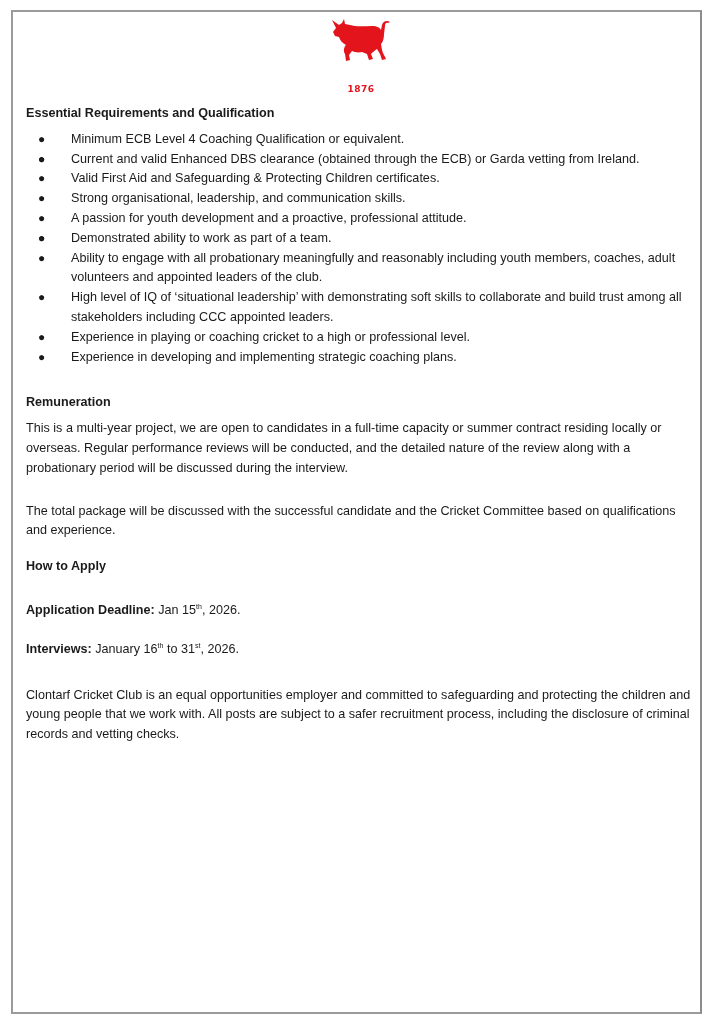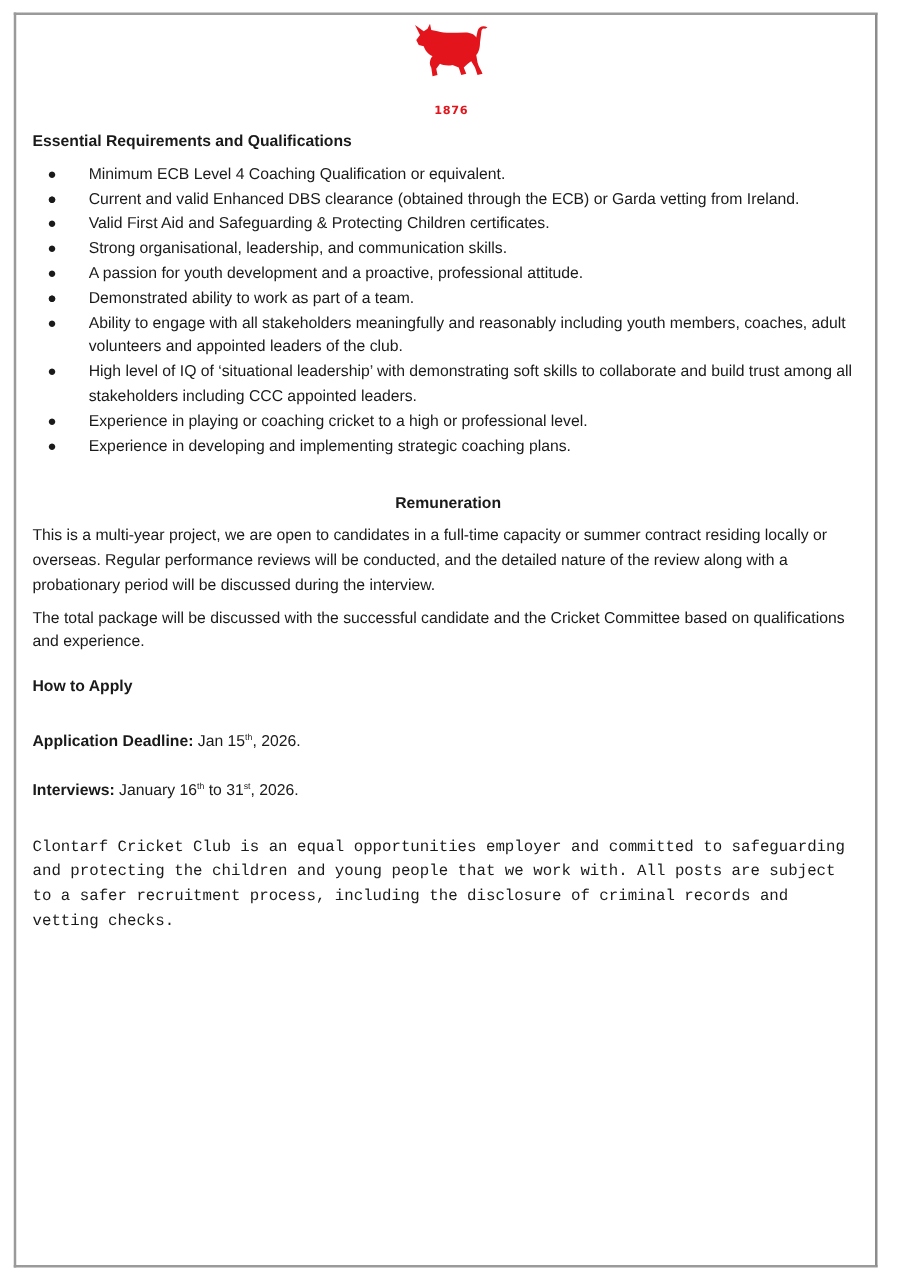--- a/index.html
+++ b/index.html
@@ -11,54 +11,54 @@
   .logo svg { display:block; margin: 0 auto; }
   .logo .year { font-family: "DejaVu Sans", sans-serif; font-weight: bold; font-size: 9px; color: #e3141b; letter-spacing: 0.5px; margin-top: 18px; }
   .content { position: absolute; left: 26px; top: 104px; width: 665px; font-size: 12.6px; line-height: 19.8px; }
   h2 { font-size: 12.6px; font-weight: bold; margin: 0; line-height: 19.8px; }
   ul { list-style: none; margin: 0; padding: 0; }
   li { position: relative; padding-left: 45px; margin: 0; line-height: 19.8px; }
   li .bullet { position: absolute; left: 12px; top: 0; font-size: 12px; }
   p { margin: 0; line-height: 19.8px; }
   .sec-ess-h { margin-bottom: 6px; }
   .sec-des-h { margin-top: 8px; margin-bottom: 7px; }
-  .sec-rem-h { margin-top: 26px; margin-bottom: 6px; text-align: center; }
-  .gap6 { margin-top: 6px; }
+  .sec-rem-h { margin-top: 26px; margin-bottom: 6px; }
+  .gap6 { margin-top: 23px; }
   .sec-apply-h { margin-top: 16px; margin-bottom: 6px; }
   .deadline { margin-top: 24px; }
   .interviews { margin-top: 19px; }
-  .closing { margin-top: 26px; font-family: Liberation Mono, monospace; }
+  .closing { margin-top: 26px; }
   .bold { font-weight: bold; }
   sup { font-size: 7px; line-height: 0; }
 </style>
 </head>
 <body>
 
 <div class="page"></div>
 
 <div class="logo">
   <svg width="62" height="50" viewBox="0 0 62 50">
     <path fill="#e3141b" d="M6 12 L2 4 L9 9 L12 7 L14 3 L15 8 L20 9 C26 11 34 10 42 10 C47 10 50 12 51 14 L52 9 C53 5 57 4 60 6 L58 7 C56 6 55 8 55 10 L54 18 C54 22 53 26 51 28 L52 34 C53 38 55 40 56 43 L52 44 L50 38 L47 33 C45 34 43 36 41 38 L43 43 L39 44 L37 38 L32 36 C28 37 24 36 22 35 L19 39 L20 44 L16 45 L15 38 C13 35 14 31 16 29 C12 27 10 24 9 21 L5 20 L3 16 Z"></path>
   </svg>
   <div class="year">1876</div>
 </div>
 
 <div class="content">
 
-  <h2 class="sec-ess-h">Essential Requirements and Qualifications</h2>
+  <h2 class="sec-ess-h">Essential Requirements and Qualification</h2>
   <ul>
     <li><span class="bullet">●</span><span>Minimum ECB Level 4 Coaching Qualification or equivalent.</span></li>
     <li><span class="bullet">●</span></li>
     <li><span class="bullet">●</span><span>Current and valid Enhanced DBS clearance (obtained through the ECB) or Garda vetting from Ireland.</span></li>
     <li><span class="bullet">●</span><span>Valid First Aid and Safeguarding &amp; Protecting Children certificates.</span></li>
     <li><span class="bullet">●</span><span>Strong organisational, leadership, and communication skills.</span></li>
     <li><span class="bullet">●</span><span>A passion for youth development and a proactive, professional attitude.</span></li>
     <li><span class="bullet">●</span></li>
     <li><span class="bullet">●</span><span>Demonstrated ability to work as part of a team.</span></li>
-    <li><span class="bullet">●</span><span>Ability to engage with all stakeholders meaningfully and reasonably including youth members, coaches, adult volunteers and appointed leaders of the club.</span></li>
+    <li><span class="bullet">●</span><span>Ability to engage with all probationary meaningfully and reasonably including youth members, coaches, adult volunteers and appointed leaders of the club.</span></li>
     <li><span class="bullet">●</span><span>High level of IQ of ‘situational leadership’ with demonstrating soft skills to collaborate and build trust among all stakeholders including CCC appointed leaders.</span></li>
   </ul>
 
   <ul>
     <li><span class="bullet">●</span><span>Experience in playing or coaching cricket to a high or professional level.</span></li>
     <li><span class="bullet">●</span><span>Experience in developing and implementing strategic coaching plans.</span></li>
   </ul>
 
   <h2 class="sec-rem-h">Remuneration</h2>
   <p>This is a multi-year project, we are open to candidates in a full-time capacity or summer contract residing locally or overseas. Regular performance reviews will be conducted, and the detailed nature of the review along with a probationary period will be discussed during the interview.</p>

